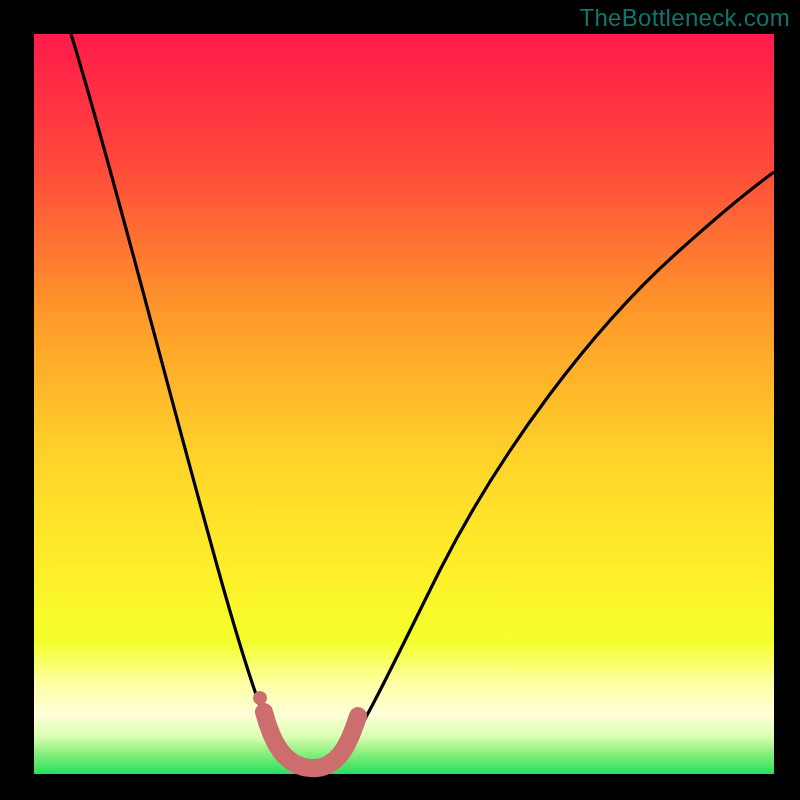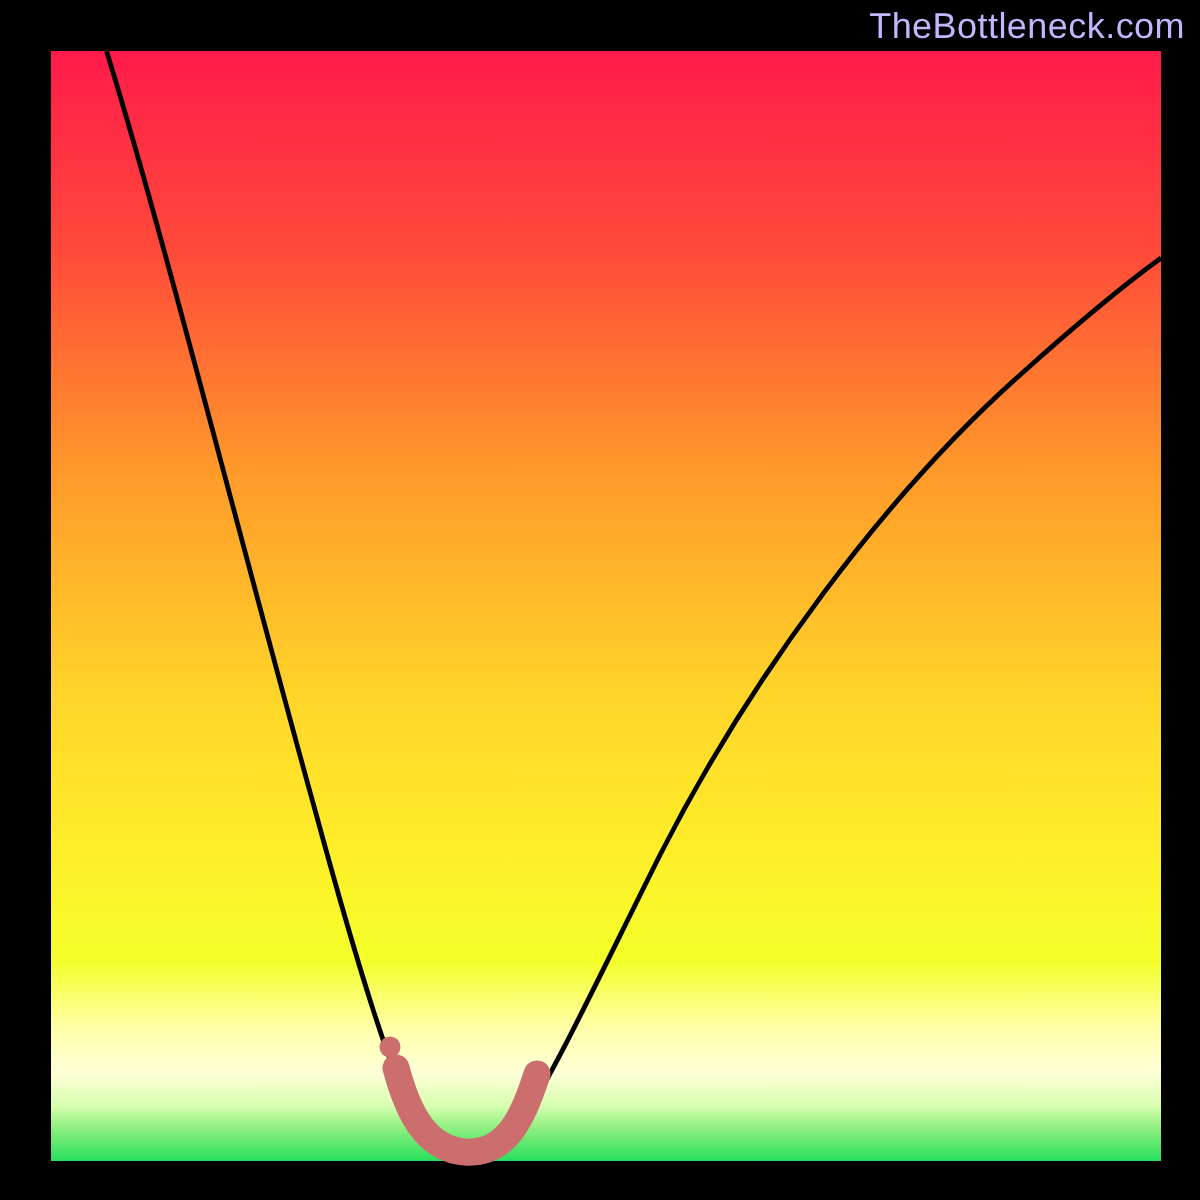--- a/index.html
+++ b/index.html
@@ -15,21 +15,21 @@
     position: absolute;
     left: 0;
     top: 0;
     width: 800px;
     height: 800px;
   }
   .watermark {
     position: absolute;
     top: 4px;
     right: 10px;
-    color: #c4b5fd;
+    color: #0f766e;
     font-size: 24px;
     font-weight: 500;
     letter-spacing: 0.3px;
   }
   svg {
     display: block;
   }
 </style>
 </head>
 <body>

